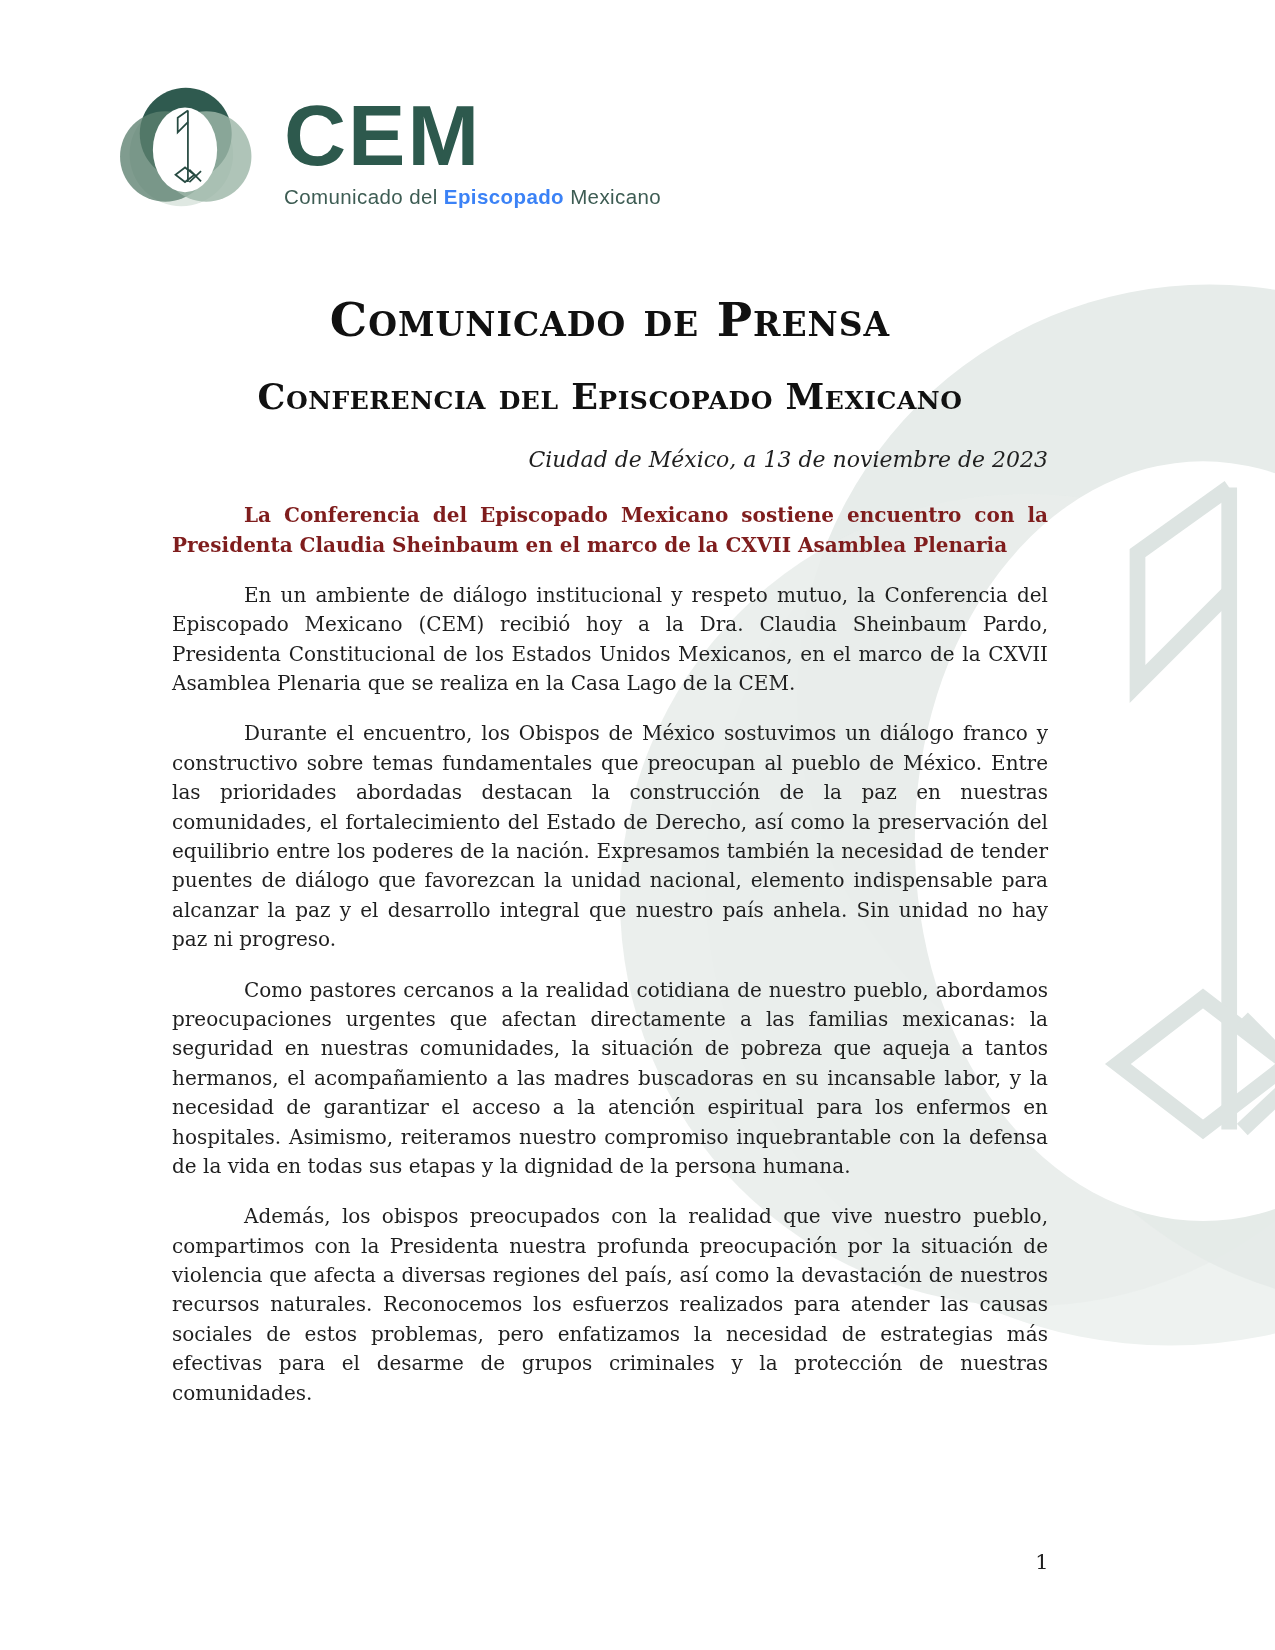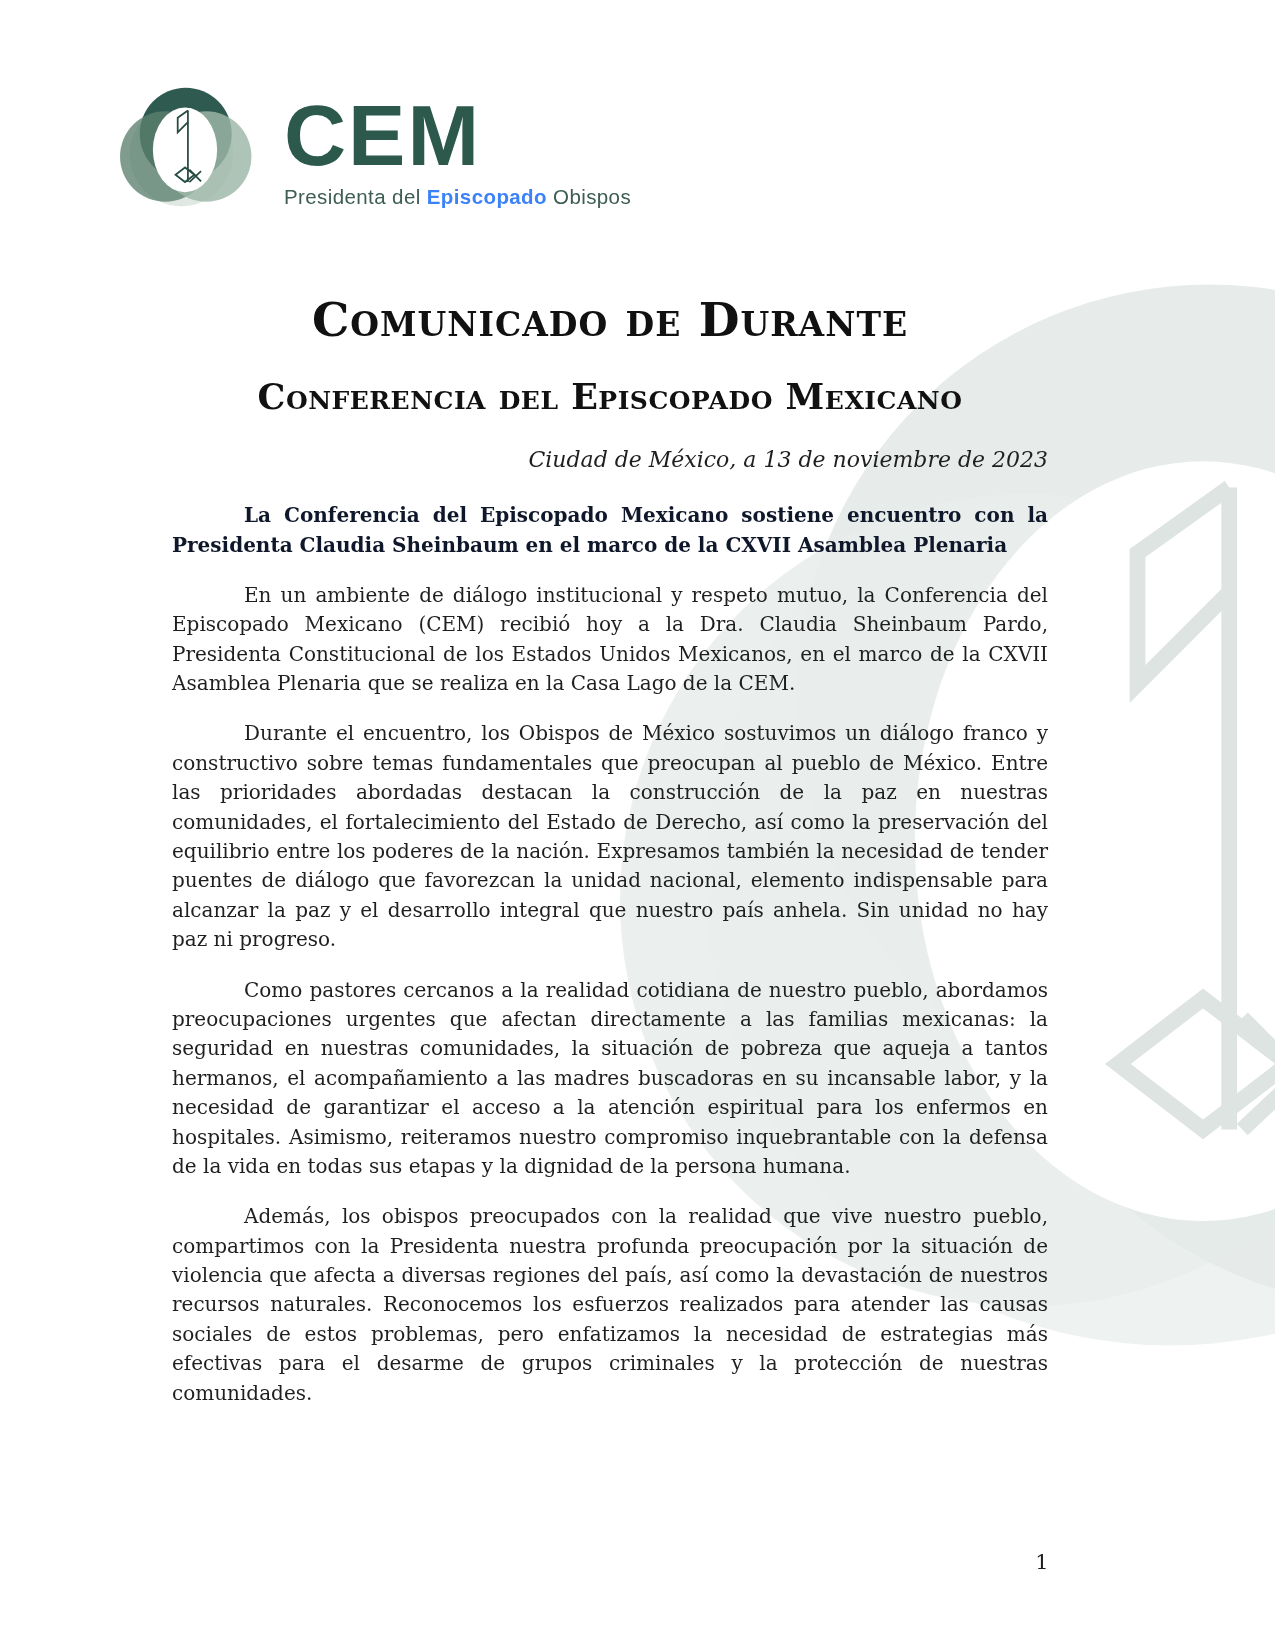--- a/index.html
+++ b/index.html
@@ -85,21 +85,21 @@
     font-size: 22px;
     line-height: 1.25;
   }
   .lead-heading {
     margin: 26px 0 0 0;
     font-weight: 700;
     font-size: 20px;
     line-height: 1.5;
     text-align: justify;
     text-indent: 72px;
-    color: #0f172a;
+    color: #7f1d1d;
   }
   .doc p.body-para {
     margin: 21px 0 0 0;
     font-size: 20px;
     line-height: 1.47;
     text-align: justify;
     text-indent: 72px;
   }
 
   .page-number {
@@ -142,26 +142,26 @@
       <g fill="none" stroke="#264a41" stroke-width="2.4" stroke-linejoin="miter">
         <path d="M104 50 L104 148"></path>
         <path d="M104 50 L90 60 L90 80 L104 66"></path>
         <path d="M100 128 L87 138 L100 148 L113 138 Z"></path>
         <path d="M106 131 L122 147"></path>
         <path d="M122 133 L106 148"></path>
       </g>
     </svg>
     <div class="wordmark">
       <div class="acronym">CEM</div>
-      <div class="tagline"><span>Presidenta del </span><b>Episcopado</b><span> Obispos</span></div>
+      <div class="tagline"><span>Comunicado del </span><b>Episcopado</b><span> Mexicano</span></div>
     </div>
   </div>
 
   <div class="doc">
-    <h1 class="doc-title">Comunicado de Durante</h1>
+    <h1 class="doc-title">Comunicado de Prensa</h1>
     <h2 class="doc-subtitle">Conferencia del Episcopado Mexicano</h2>
     <div class="dateline">Ciudad de México, a 13 de noviembre de 2023</div>
     <p class="lead-heading">La Conferencia del Episcopado Mexicano sostiene encuentro con la Presidenta Claudia Sheinbaum en el marco de la CXVII Asamblea Plenaria</p>
     <div>
         <p class="body-para">En un ambiente de diálogo institucional y respeto mutuo, la Conferencia del Episcopado Mexicano (CEM) recibió hoy a la Dra. Claudia Sheinbaum Pardo, Presidenta Constitucional de los Estados Unidos Mexicanos, en el marco de la CXVII Asamblea Plenaria que se realiza en la Casa Lago de la CEM.</p>
         <p class="body-para">Durante el encuentro, los Obispos de México sostuvimos un diálogo franco y constructivo sobre temas fundamentales que preocupan al pueblo de México. Entre las prioridades abordadas destacan la construcción de la paz en nuestras comunidades, el fortalecimiento del Estado de Derecho, así como la preservación del equilibrio entre los poderes de la nación. Expresamos también la necesidad de tender puentes de diálogo que favorezcan la unidad nacional, elemento indispensable para alcanzar la paz y el desarrollo integral que nuestro país anhela. Sin unidad no hay paz ni progreso.</p>
         <p class="body-para">Como pastores cercanos a la realidad cotidiana de nuestro pueblo, abordamos preocupaciones urgentes que afectan directamente a las familias mexicanas: la seguridad en nuestras comunidades, la situación de pobreza que aqueja a tantos hermanos, el acompañamiento a las madres buscadoras en su incansable labor, y la necesidad de garantizar el acceso a la atención espiritual para los enfermos en hospitales. Asimismo, reiteramos nuestro compromiso inquebrantable con la defensa de la vida en todas sus etapas y la dignidad de la persona humana.</p>
         <p class="body-para">Además, los obispos preocupados con la realidad que vive nuestro pueblo, compartimos con la Presidenta nuestra profunda preocupación por la situación de violencia que afecta a diversas regiones del país, así como la devastación de nuestros recursos naturales. Reconocemos los esfuerzos realizados para atender las causas sociales de estos problemas, pero enfatizamos la necesidad de estrategias más efectivas para el desarme de grupos criminales y la protección de nuestras comunidades.</p>
       </div>
   </div>

